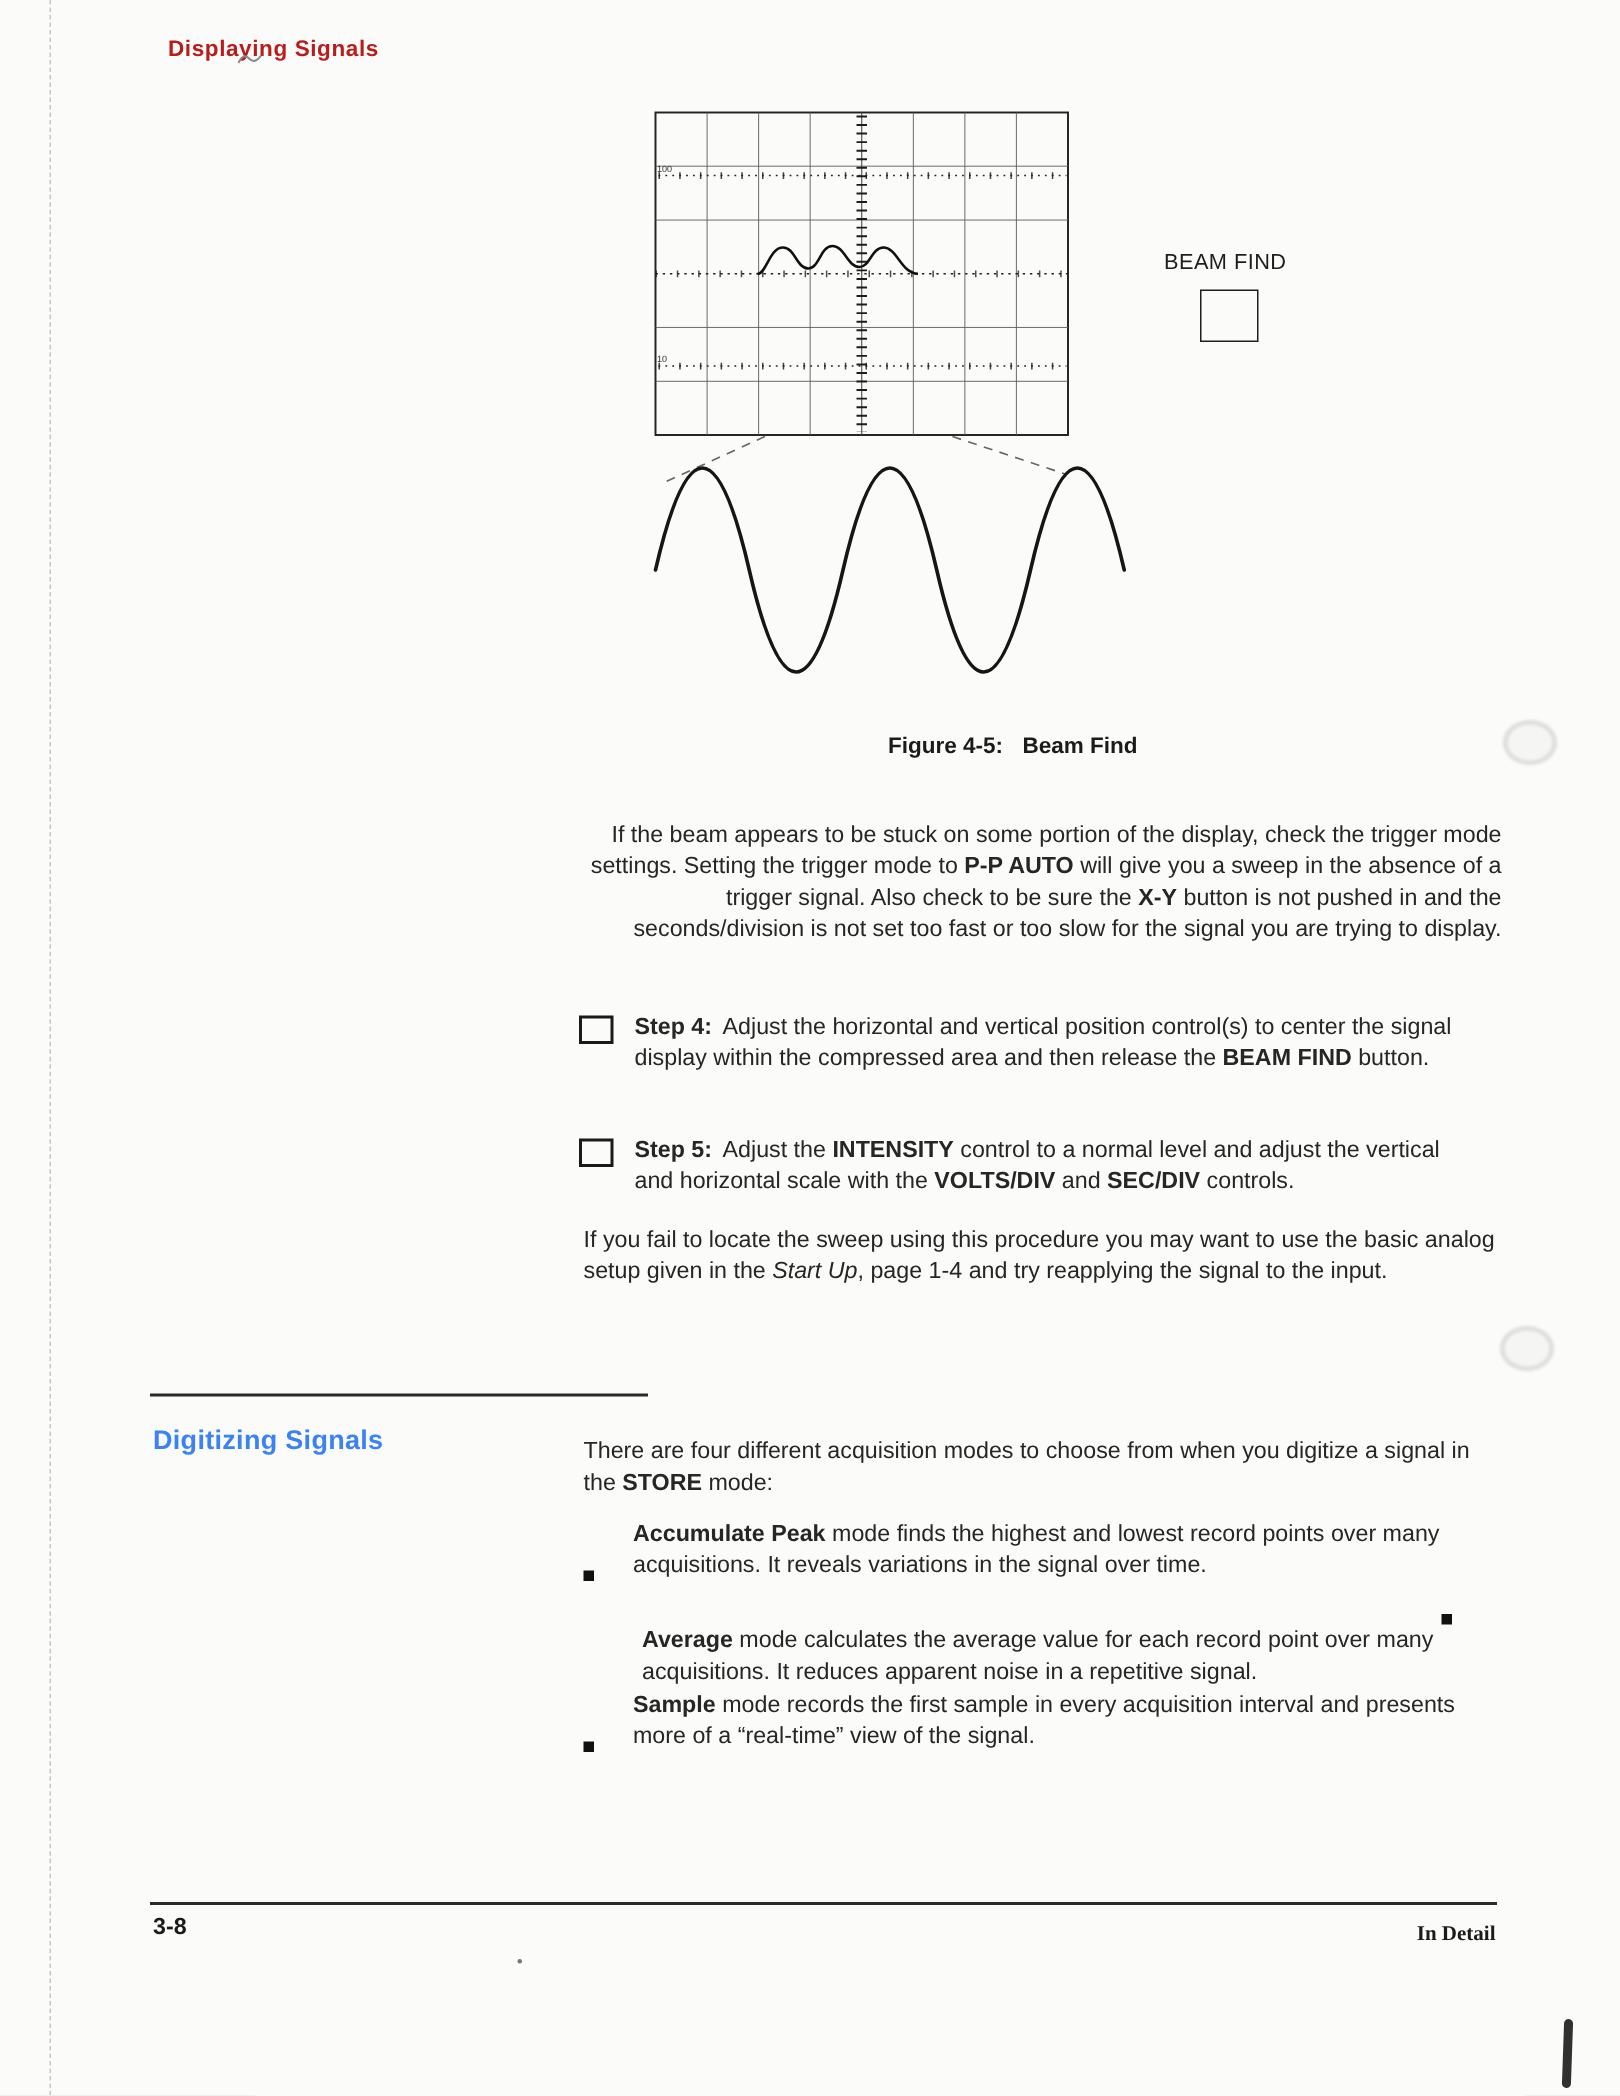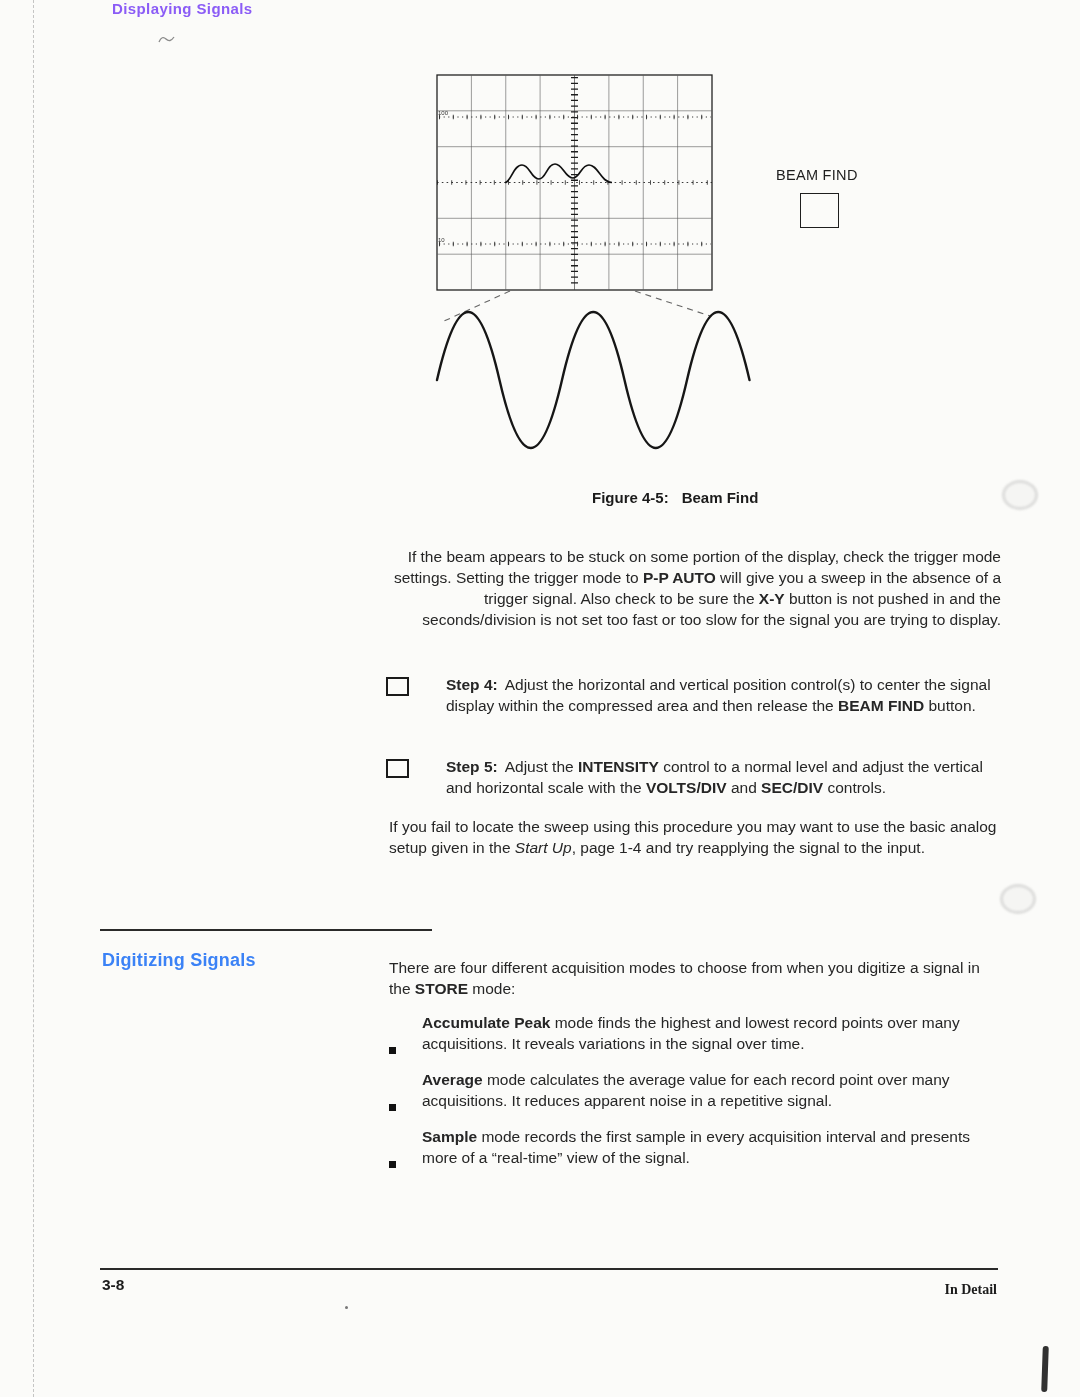--- a/index.html
+++ b/index.html
@@ -7,52 +7,52 @@
     position:relative; width:1080px; height:1397px; margin:0 auto;
     background:#fbfbf9; overflow:hidden;
     font-family:"Liberation Sans", sans-serif; color:#262626;
   }
   .b{font-weight:700;}
   .i{font-style:italic;}
 
   .scan-line{position:absolute;left:33px;top:0;height:1397px;width:0;
     border-left:1.5px dashed #b8b8b8;opacity:.8;}
 
-  .header{position:absolute;left:112px;top:0;font-size:15px;font-weight:700;
-    color:#8b5cf6;letter-spacing:.4px;filter:blur(.45px);}
+  .header{position:absolute;left:112px;top:24px;font-size:15px;font-weight:700;
+    color:#b91c1c;letter-spacing:.4px;filter:blur(.45px);}
   .pmark{position:absolute;left:158px;top:34px;}
 
   .figure{position:absolute;left:425px;top:70px;width:460px;height:400px;}
 
   .beamfind-label{position:absolute;left:776px;top:167px;font-size:14.5px;
     color:#1e1e1e;letter-spacing:.3px;}
   .beamfind-button{position:absolute;left:800px;top:193px;width:37px;height:33px;
     border:1.7px solid #1e1e1e;background:transparent;}
 
   .caption{position:absolute;left:592px;top:489px;font-size:15px;color:#1b1b1b;}
   .cap-title{margin-left:13px;}
 
   .para{position:absolute;left:389px;width:612px;font-size:15.5px;line-height:21px;color:#262626;}
   .p1{top:546px;text-align:right;}
   .p2{top:816px;}
   .intro{top:957px;}
 
-  .step{position:absolute;left:386px;width:612px;display:flex;align-items:flex-start;gap:23px;}
+  .step{position:absolute;left:386px;width:612px;display:flex;align-items:flex-start;}
   .s4{top:674px;}
   .s5{top:756px;}
   .checkbox{flex:0 0 auto;width:19px;height:15px;border:2.2px solid #1a1a1a;margin:3px 14px 0 0;}
   .step-text{font-size:15.5px;line-height:21px;width:562px;color:#262626;}
   .step-label{margin-right:7px;}
 
   .divider{position:absolute;left:100px;top:929px;width:332px;height:2px;background:#2a2a2a;}
   .section-heading{position:absolute;left:102px;top:950px;font-size:18px;font-weight:700;
     color:#3b82f6;letter-spacing:.2px;}
 
   .bullet{position:absolute;left:389px;width:605px;display:flex;align-items:flex-end;}
-  .bl1{top:1012px;} .bl2{top:1069px;} .bl3{top:1126px;}
+  .bl1{top:1012px;} .bl2{top:1069px;flex-direction:column;} .bl3{top:1126px;}
   .sq{flex:0 0 auto;width:7px;height:7px;background:#111;margin:7px 26px 0 0;}
   .bullet-text{font-size:15.5px;line-height:21px;width:566px;color:#262626;}
 
   .footer-rule{position:absolute;left:100px;top:1268px;width:898px;height:2px;background:#2a2a2a;}
   .page-num{position:absolute;left:102px;top:1276px;font-size:15.5px;font-weight:700;color:#1b1b1b;}
   .footer-right{position:absolute;right:83px;top:1282px;font-size:14px;font-weight:700;color:#1b1b1b;font-family:Liberation Serif, serif;}
 
   .blob{position:absolute;width:30px;height:24px;border-radius:50%;
     border:3px solid rgba(130,130,130,.22);background:rgba(160,160,160,.06);filter:blur(1px);}
   .blob1{left:1002px;top:480px;}

